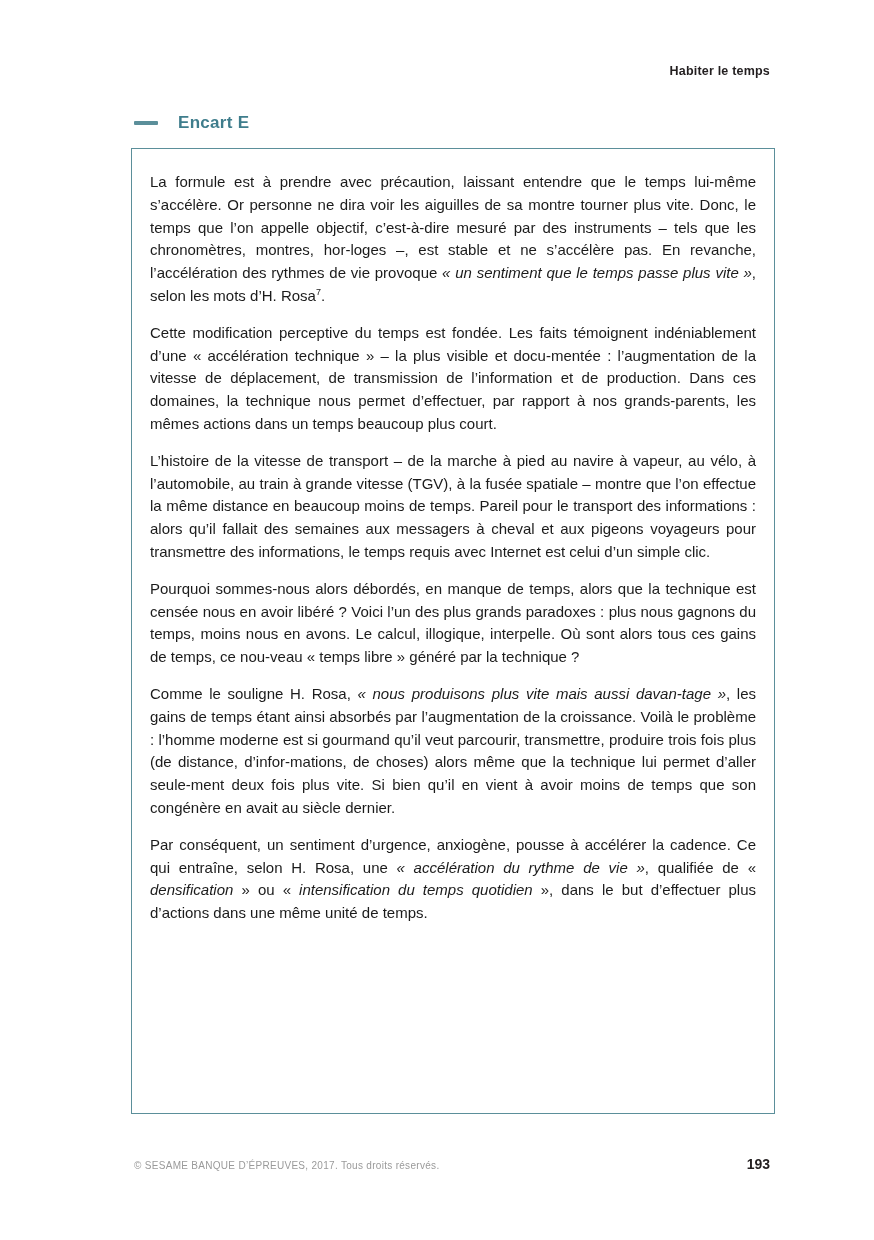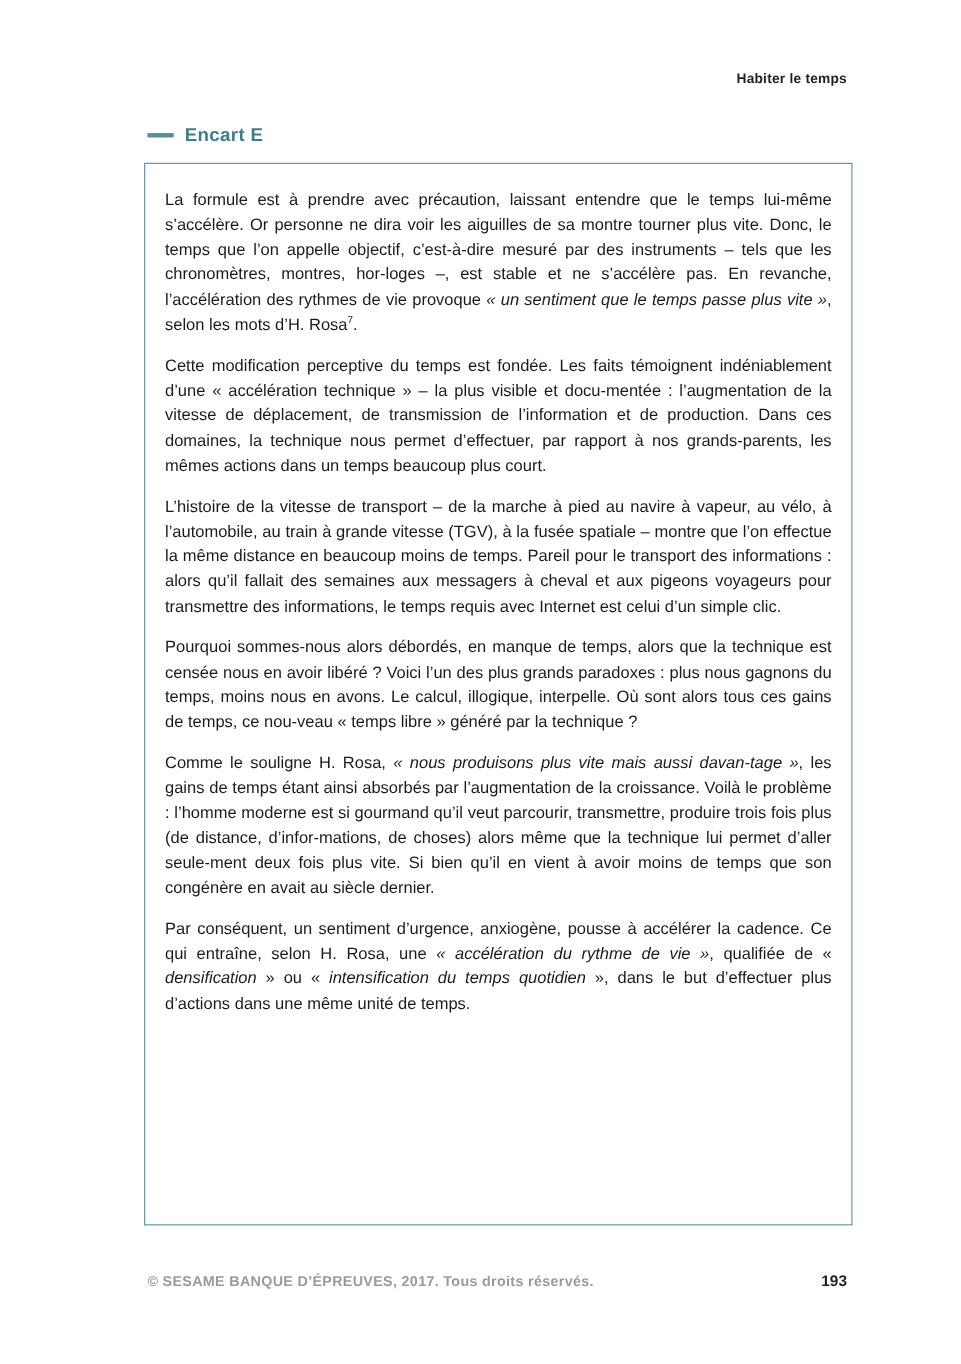--- a/index.html
+++ b/index.html
@@ -29,21 +29,21 @@
     font-weight: bold;
     color: #231f20;
     letter-spacing: 0.2px;
   }
   .encart-label {
     position: absolute;
     top: 113px;
     left: 134px;
     display: flex;
     align-items: center;
-    gap: 10px;
+    gap: 20px;
   }
   .encart-dash {
     display: inline-block;
     width: 24px;
     height: 4px;
     background: #5b8f9a;
     border-radius: 1px;
   }
   .encart-text {
     font-size: 17px;
@@ -95,22 +95,22 @@
   .footer {
     position: absolute;
     bottom: 68px;
     left: 134px;
     right: 104px;
     display: flex;
     justify-content: space-between;
     align-items: baseline;
   }
   .copyright {
-    font-size: 13px;
-    font-weight: bold;
+    font-size: 10px;
+    font-weight: normal;
     color: #9a9a9a;
     letter-spacing: 0.3px;
   }
   .page-number {
     font-size: 14px;
     font-weight: bold;
     color: #231f20;
   }
 </style>
 </head>

